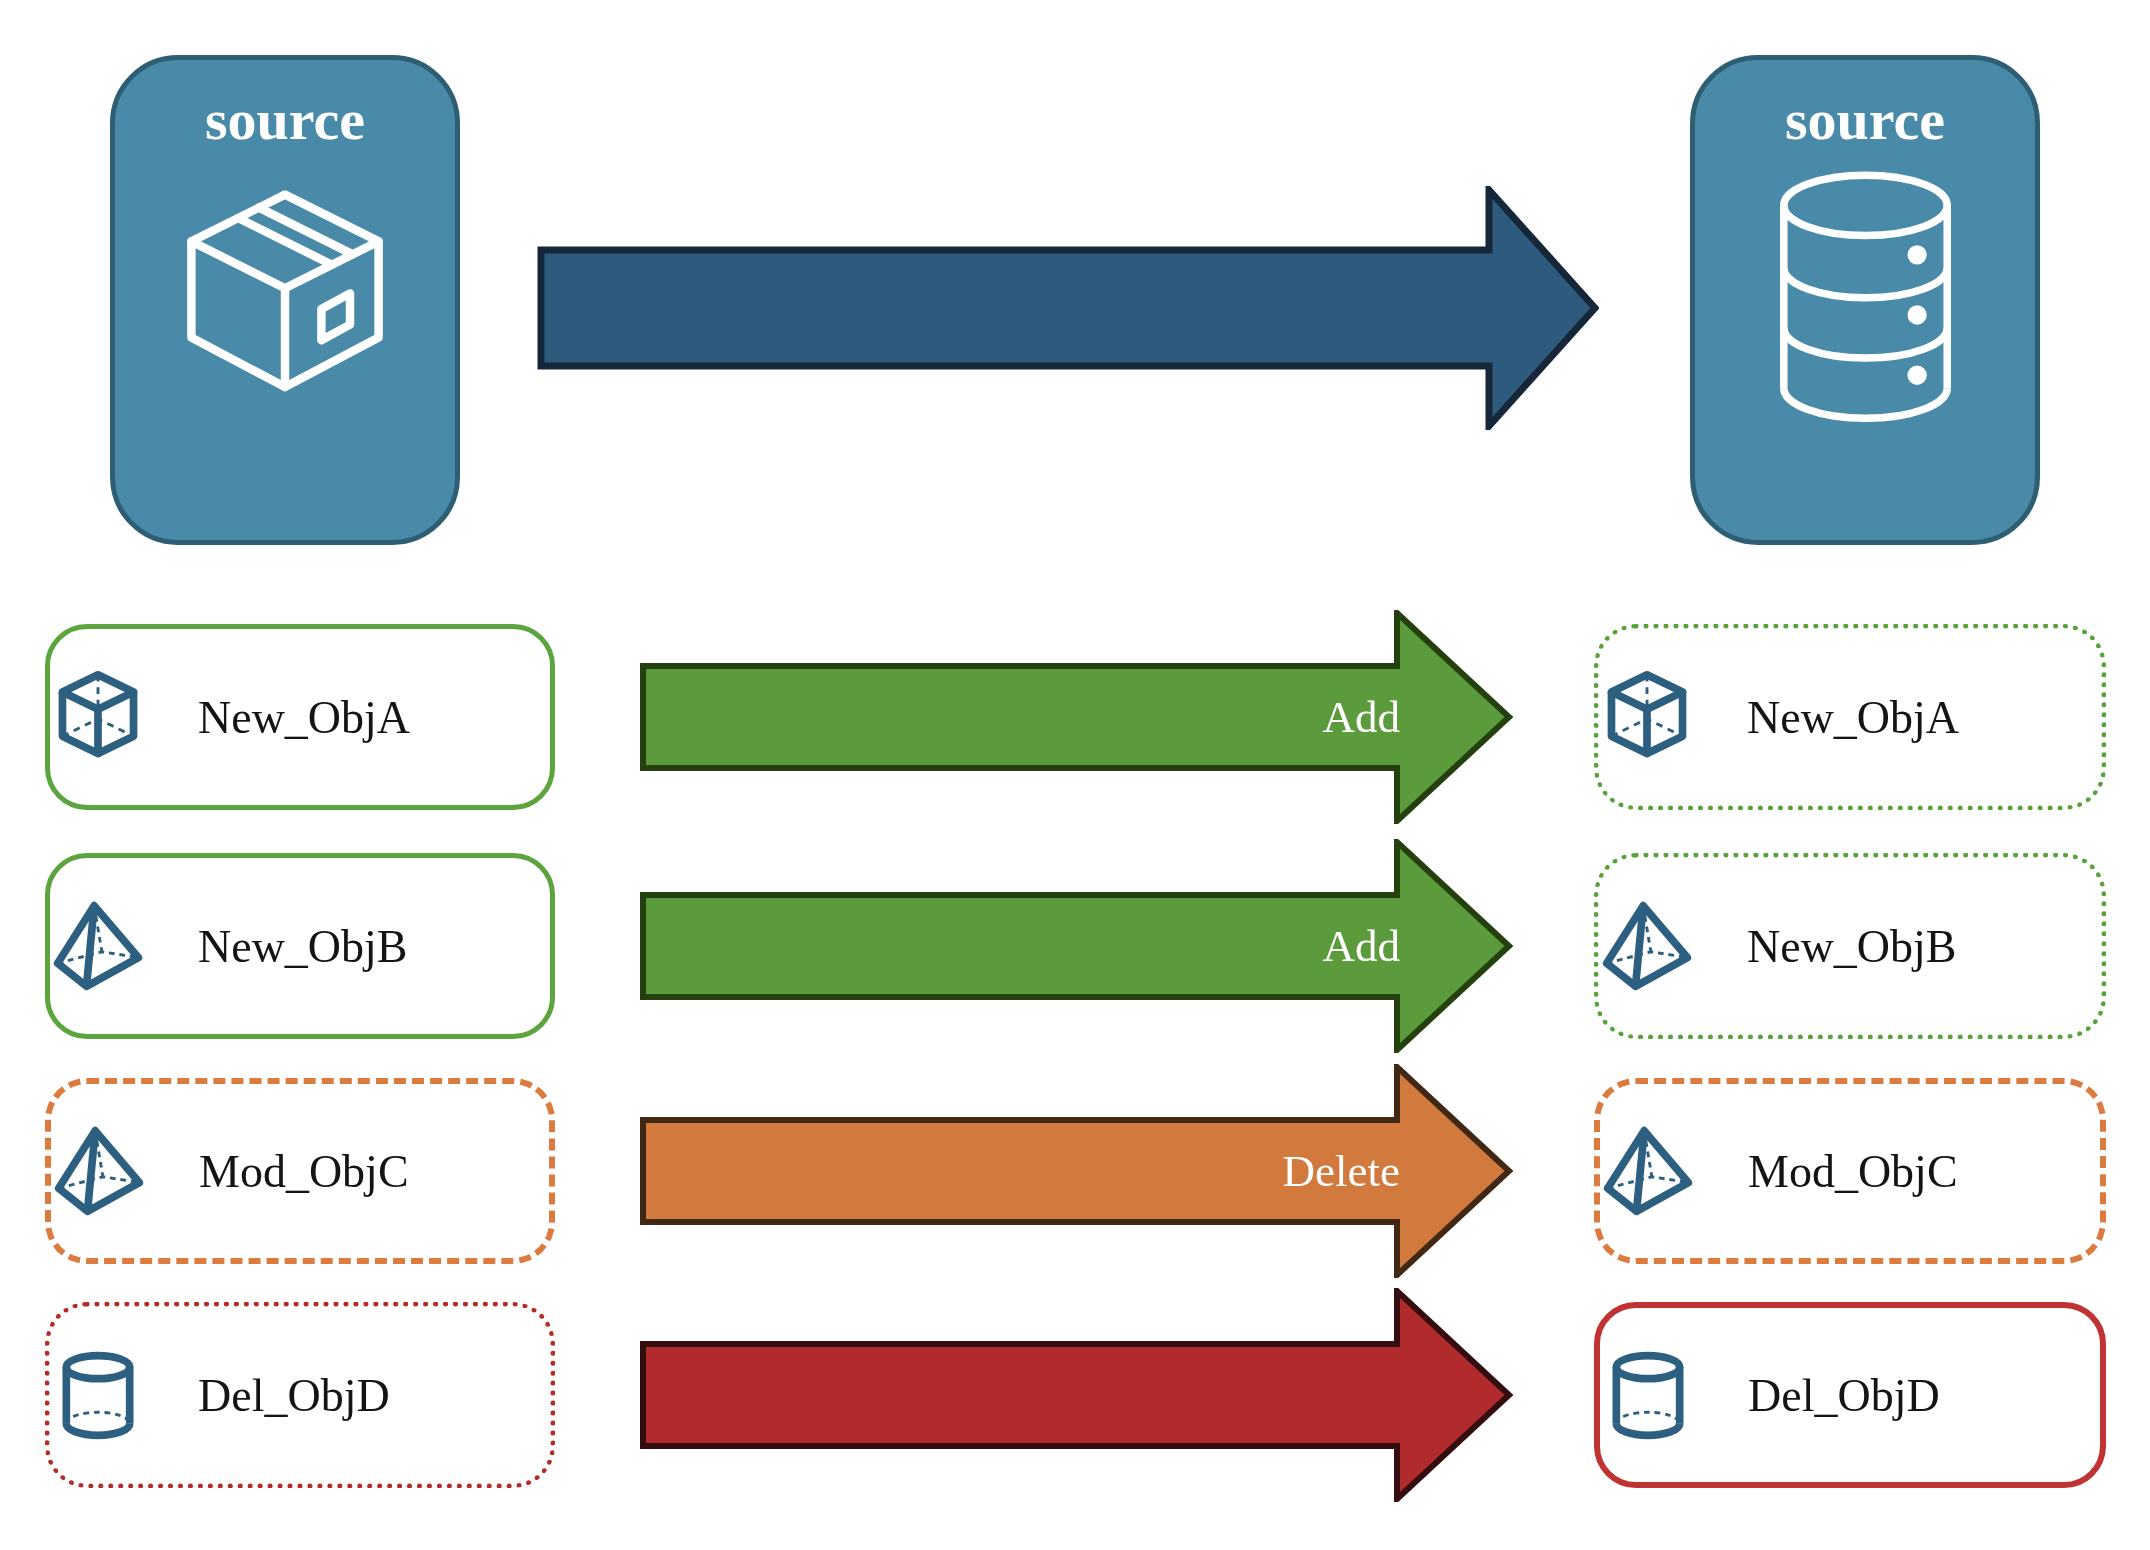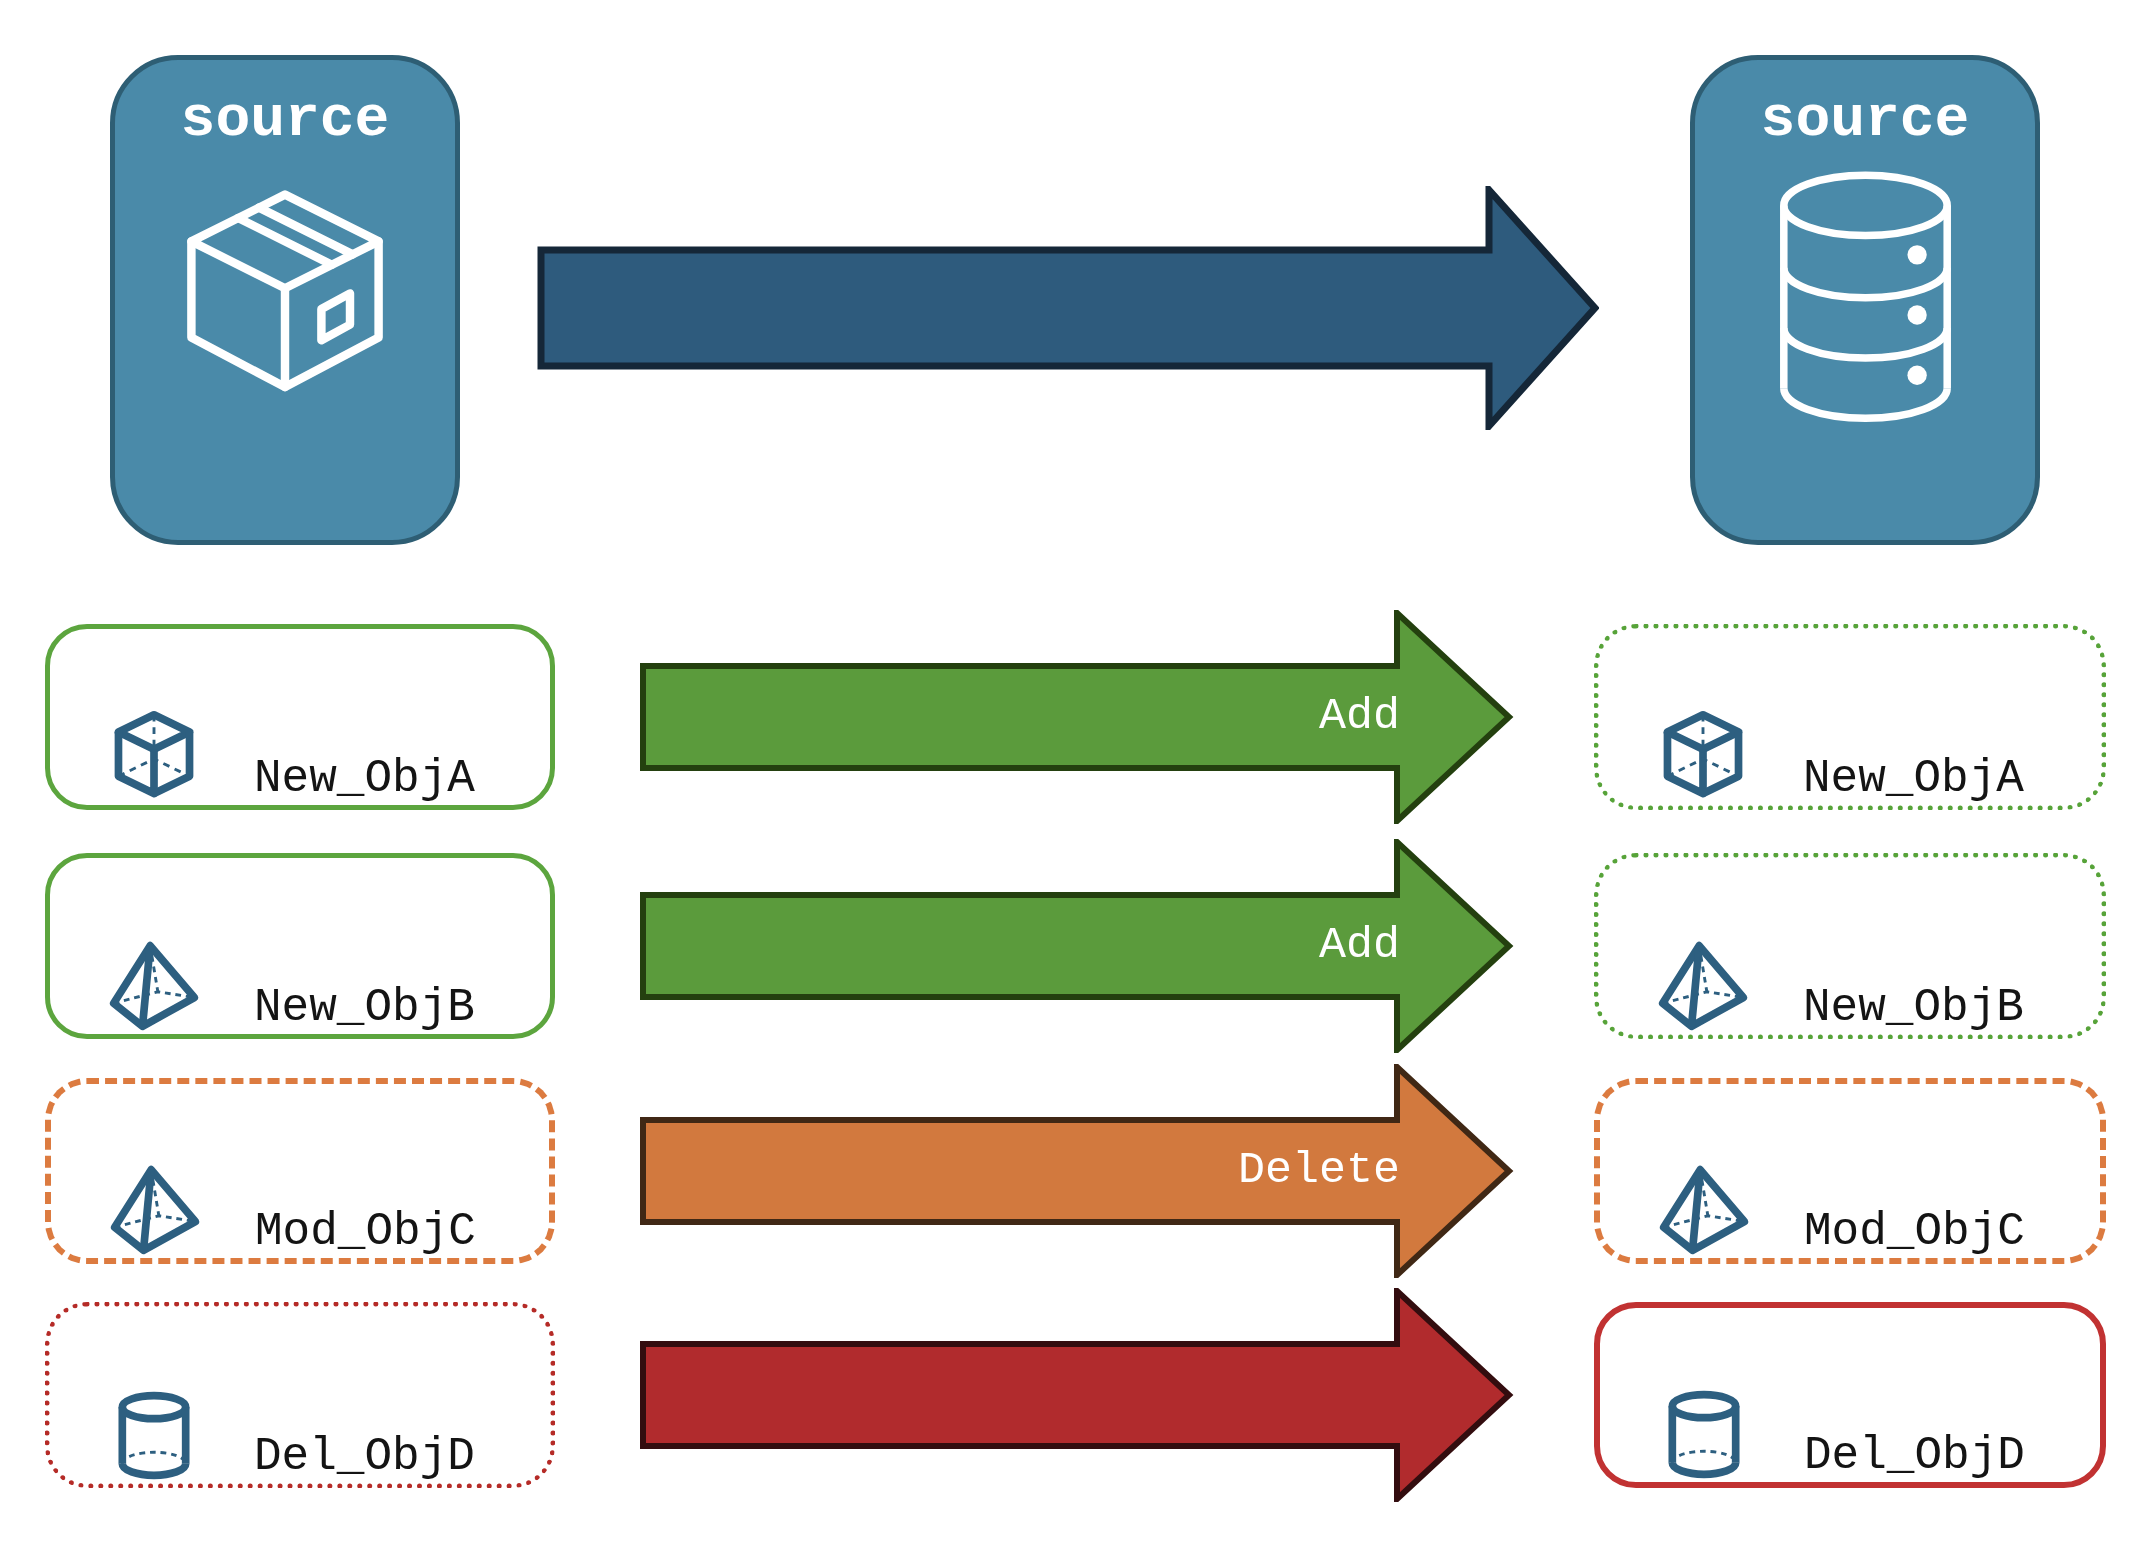--- a/index.html
+++ b/index.html
@@ -1,33 +1,33 @@
 <!DOCTYPE html>
 <html style="--panel-blue: #4A8AA9; --panel-blue-border: #2E5E74; --navy-arrow: #2E5B7D; --navy-arrow-border: #152738; --green-arrow: #5B9B3C; --green-arrow-border: #24400F; --green-box-border: #5CA53E; --green-box-border-dotted: #57A339; --orange-arrow: #D2793E; --orange-arrow-border: #402815; --orange-box-border: #DC7B40; --red-arrow: #B12B2D; --red-arrow-border: #330D0F; --red-box-border-dotted: #B52B27; --red-box-border-solid: #C13232; --icon-blue: #2D5F80; --label-text: #141414; --arrow-text: #FFFFFF;"><head>
 <meta charset="utf-8">
 <style>
   html,body{margin:0;padding:0;background:#fff;}
   #canvas{position:relative;width:2150px;height:1550px;background:#fff;overflow:hidden;
-          font-family:Liberation Mono, monospace;}
+          font-family:Liberation Serif, serif;}
 
   
   .panel{position:absolute;top:55px;width:350px;height:490px;border-radius:68px;
          background:var(--panel-blue);border:5px solid var(--panel-blue-border);
          box-sizing:border-box;display:flex;flex-direction:column;align-items:center;}
   .panel-title{margin-top:28px;font-size:58px;font-weight:700;color:#fff;line-height:1.1;}
 
   
   .big-arrow{position:absolute;left:537px;top:186px;}
   .poly-navy{fill:var(--navy-arrow);stroke:var(--navy-arrow-border);}
   .big-arrow-label{position:absolute;left:537px;top:275px;width:950px;height:70px;line-height:70px;
                    text-align:center;font-size:45px;color:var(--arrow-text);}
 
   
   .obj-box{position:absolute;width:510px;height:186px;border-radius:42px;background:#fff;
-           box-sizing:border-box;display:flex;align-items:flex-end;padding-left:56px;}
+           box-sizing:border-box;display:flex;align-items:center;}
   .obj-box.right{left:1594px;width:512px;}
   .obj-box.left{left:45px;}
   .b-green-solid{border:5px solid var(--green-box-border);}
   .b-green-dotted{border:5px dotted var(--green-box-border-dotted);}
   .b-orange-dashed{border:6px dashed var(--orange-box-border);}
   .b-red-dotted{border:5px dotted var(--red-box-border-dotted);}
   .b-red-solid{border:6px solid var(--red-box-border-solid);}
   .obj-icon{width:96px;height:96px;flex:0 0 auto;display:block;}
   .obj-icon svg{width:96px;height:96px;display:block;}
   .obj-label{margin-left:52px;font-size:46px;color:var(--label-text);white-space:nowrap;}

